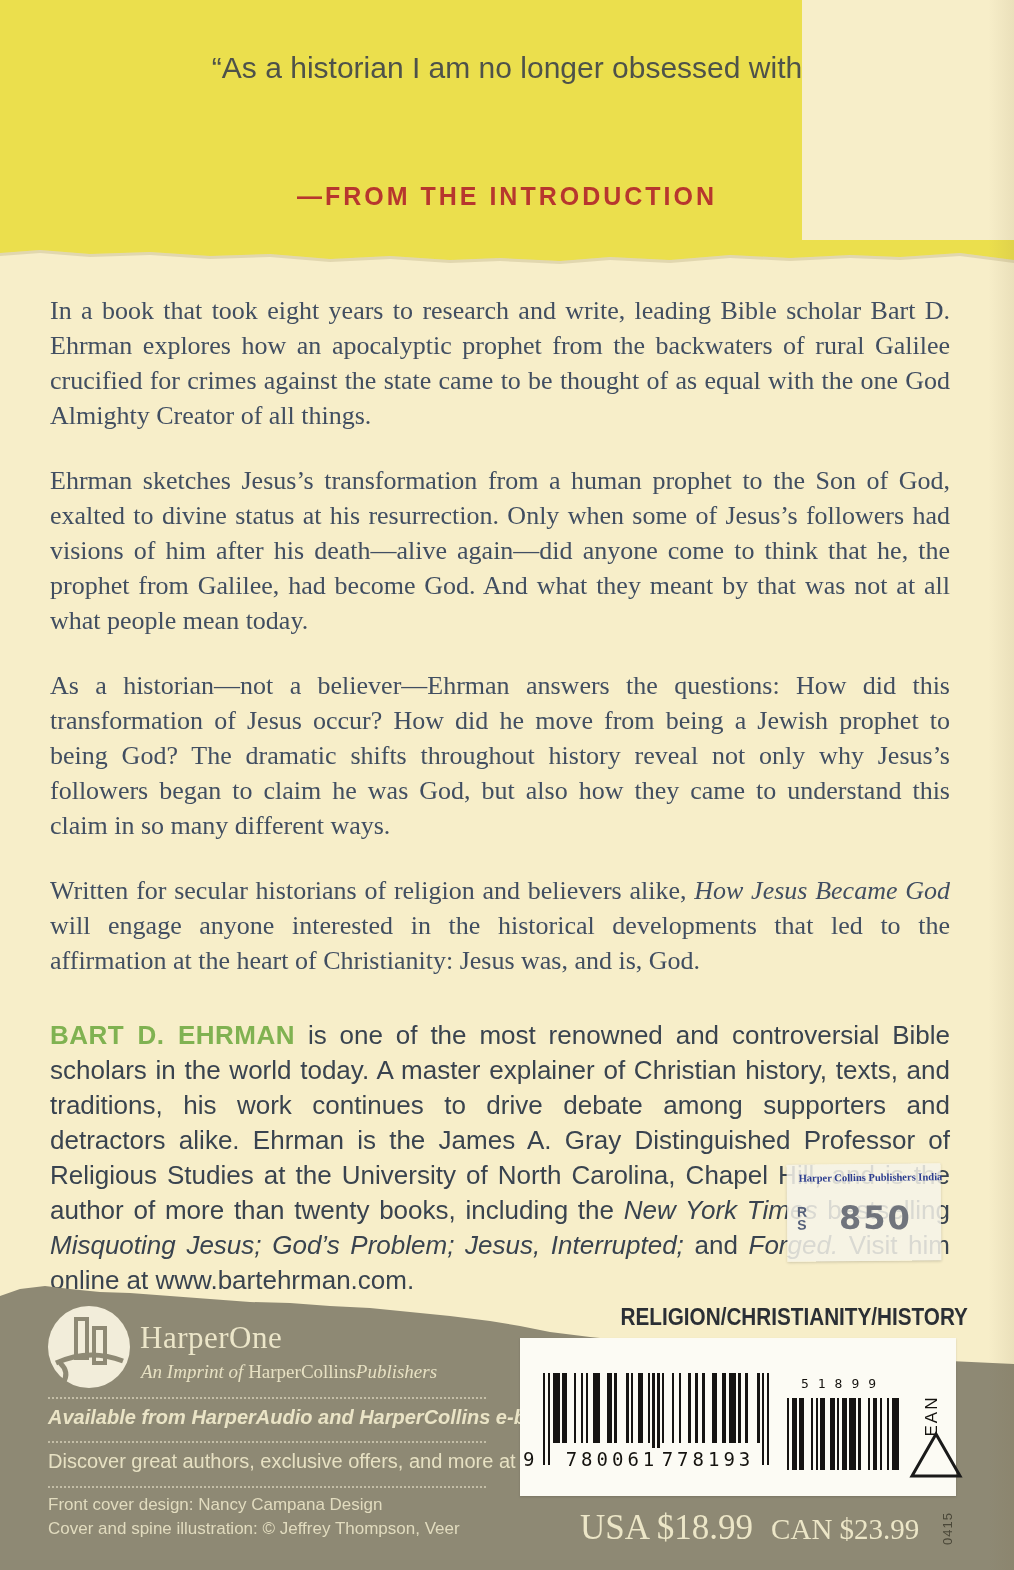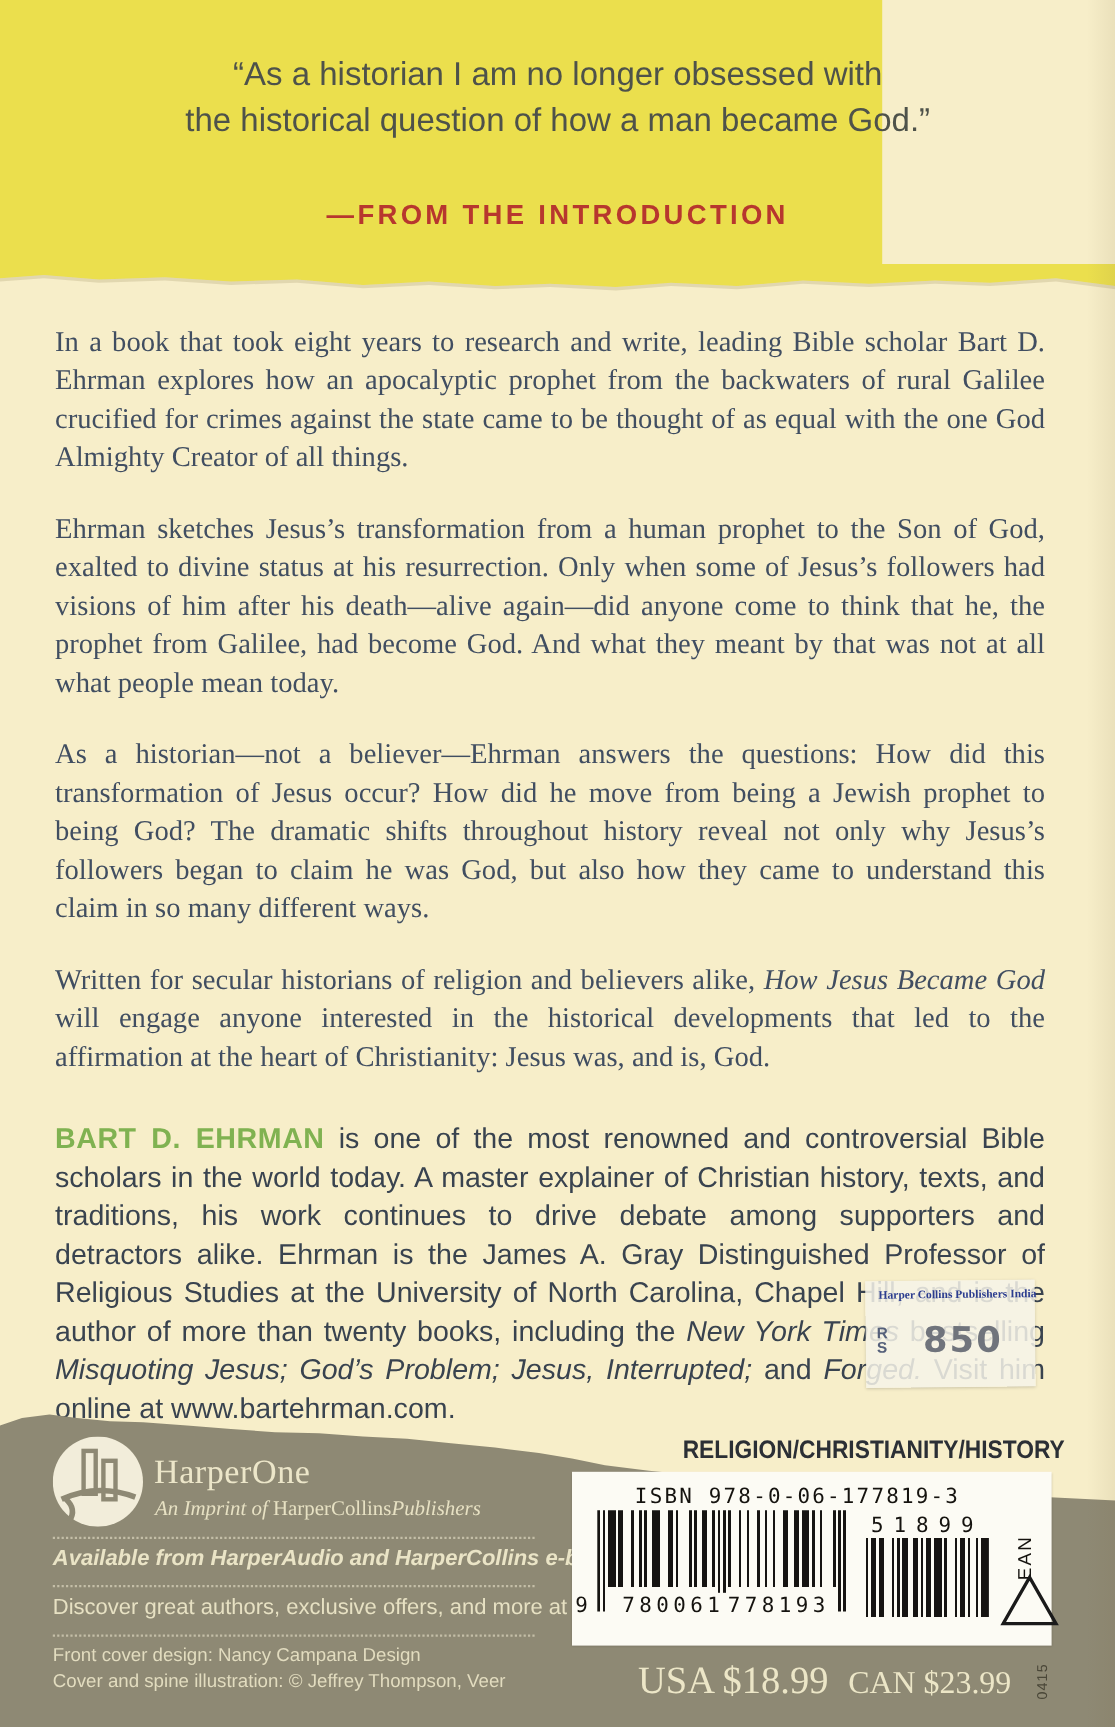--- a/index.html
+++ b/index.html
@@ -44,39 +44,38 @@
   .discover{position:absolute;left:48px;top:1450px;font-size:20px;color:#e7e1c3;}
   .credits{position:absolute;left:48px;top:1493px;font-size:17px;line-height:24px;color:#e2dcbf;}
 
   
   .barcode-box{position:absolute;left:520px;top:1338px;width:436px;height:158px;background:#fcfbf4;box-shadow:0 1px 2px rgba(0,0,0,0.15);}
   .isbn{position:absolute;left:30px;top:11px;width:350px;text-align:center;font-family:"DejaVu Sans Mono",monospace;font-size:19px;letter-spacing:2px;color:#15130f;white-space:nowrap;}
   .bc-main{position:absolute;left:23px;top:35px;}
   .bc-digit-9{position:absolute;left:3px;top:110px;font-family:"DejaVu Sans Mono",monospace;font-size:19px;color:#15130f;}
   .bc-g1{position:absolute;left:44px;top:110px;width:96px;text-align:center;background:#fcfbf4;font-family:"DejaVu Sans Mono",monospace;font-size:19px;letter-spacing:4px;color:#15130f;}
   .bc-g2{position:absolute;left:140px;top:110px;width:96px;text-align:center;background:#fcfbf4;font-family:"DejaVu Sans Mono",monospace;font-size:19px;letter-spacing:4px;color:#15130f;}
-  .addon-digits{position:absolute;left:263px;top:38px;width:120px;text-align:center;font-family:"DejaVu Sans Mono",monospace;font-size:19px;letter-spacing:9px;color:#15130f;white-space:nowrap;}
+  .addon-digits{position:absolute;left:263px;top:38px;width:120px;text-align:center;font-family:"DejaVu Sans Mono",monospace;font-size:13px;letter-spacing:9px;color:#15130f;white-space:nowrap;}
   .bc-addon{position:absolute;left:267px;top:60px;}
   .ean-label{position:absolute;left:382px;top:68px;width:60px;text-align:center;font-size:17px;letter-spacing:2px;color:#15130f;transform:rotate(-90deg);}
   .ean-triangle{position:absolute;left:388px;top:92px;}
 
   .price-line{position:absolute;left:580px;top:1508px;font-family:Liberation Serif, serif;color:#ece6c7;white-space:nowrap;}
   .price-usa{font-size:35px;}
   .price-can{font-size:29px;margin-left:18px;}
   .print-code{position:absolute;left:940px;top:1545px;font-size:13px;color:#4a4738;letter-spacing:1px;transform:rotate(-90deg);transform-origin:0 0;}
 </style>
 </head>
 <body>
 
 <div class="page">
 
   <section class="quote-band">
     <div class="quote-text">
       <div>“As a historian I am no longer obsessed with</div>
-      <div>the historical question of how a man became God.”</div>
     </div>
     <div class="quote-attribution">—FROM THE INTRODUCTION</div>
   </section>
   <svg class="tear-top" width="1014" height="26" viewBox="0 0 1014 26" preserveAspectRatio="none">
     <path d="M0,0 H1014 V20 L960,13 L900,17 L850,15 L790,18 L730,15 L670,20 L610,17 L560,21 L500,18 L450,20 L390,16 L330,19 L270,14 L210,16 L150,12 L90,14 L40,10 L0,13 Z" fill="#ebdf4d"></path>
     <path d="M0,13 L40,10 L90,14 L150,12 L210,16 L270,14 L330,19 L390,16 L450,20 L500,18 L560,21 L610,17 L670,20 L730,15 L790,18 L850,15 L900,17 L960,13 L1014,20 L1014,23 L960,16 L900,20 L850,18 L790,21 L730,18 L670,23 L610,20 L560,24 L500,21 L450,23 L390,19 L330,22 L270,17 L210,19 L150,15 L90,17 L40,13 L0,16 Z" fill="rgba(130,110,60,0.18)"></path>
   </svg>
 
   <main class="body-copy">
     <p class="para"><span>In a book that took eight years to research and write, leading Bible scholar Bart D. Ehrman explores how an apocalyptic prophet from the backwaters of rural Galilee crucified for crimes against the state came to be thought of as equal with the one God Almighty Creator of all things.</span></p>
@@ -125,21 +124,20 @@
   <div class="availability">Available from HarperAudio and HarperCollins e-books</div>
   <div class="rule r2"></div>
   <div class="discover">Discover great authors, exclusive offers, and more at hc.com.</div>
   <div class="rule r3"></div>
   <div class="credits">
     <div>Front cover design: Nancy Campana Design</div>
     <div>Cover and spine illustration: © Jeffrey Thompson, Veer</div>
   </div>
 
   <div class="barcode-box">
-    <div class="isbn">ISBN 978-0-06-177819-3</div>
     <div class="bc-main"><svg width="227" height="92" shape-rendering="crispEdges">
           <rect x="0.00" y="0" width="2.38" height="92" fill="#161412"></rect>
           <rect x="4.76" y="0" width="2.38" height="92" fill="#161412"></rect>
           <rect x="9.52" y="0" width="7.14" height="70" fill="#161412"></rect>
           <rect x="19.04" y="0" width="4.76" height="70" fill="#161412"></rect>
           <rect x="30.94" y="0" width="2.38" height="70" fill="#161412"></rect>
           <rect x="38.08" y="0" width="2.38" height="70" fill="#161412"></rect>
           <rect x="42.84" y="0" width="2.38" height="70" fill="#161412"></rect>
           <rect x="49.98" y="0" width="7.14" height="70" fill="#161412"></rect>
           <rect x="64.26" y="0" width="4.76" height="70" fill="#161412"></rect>

